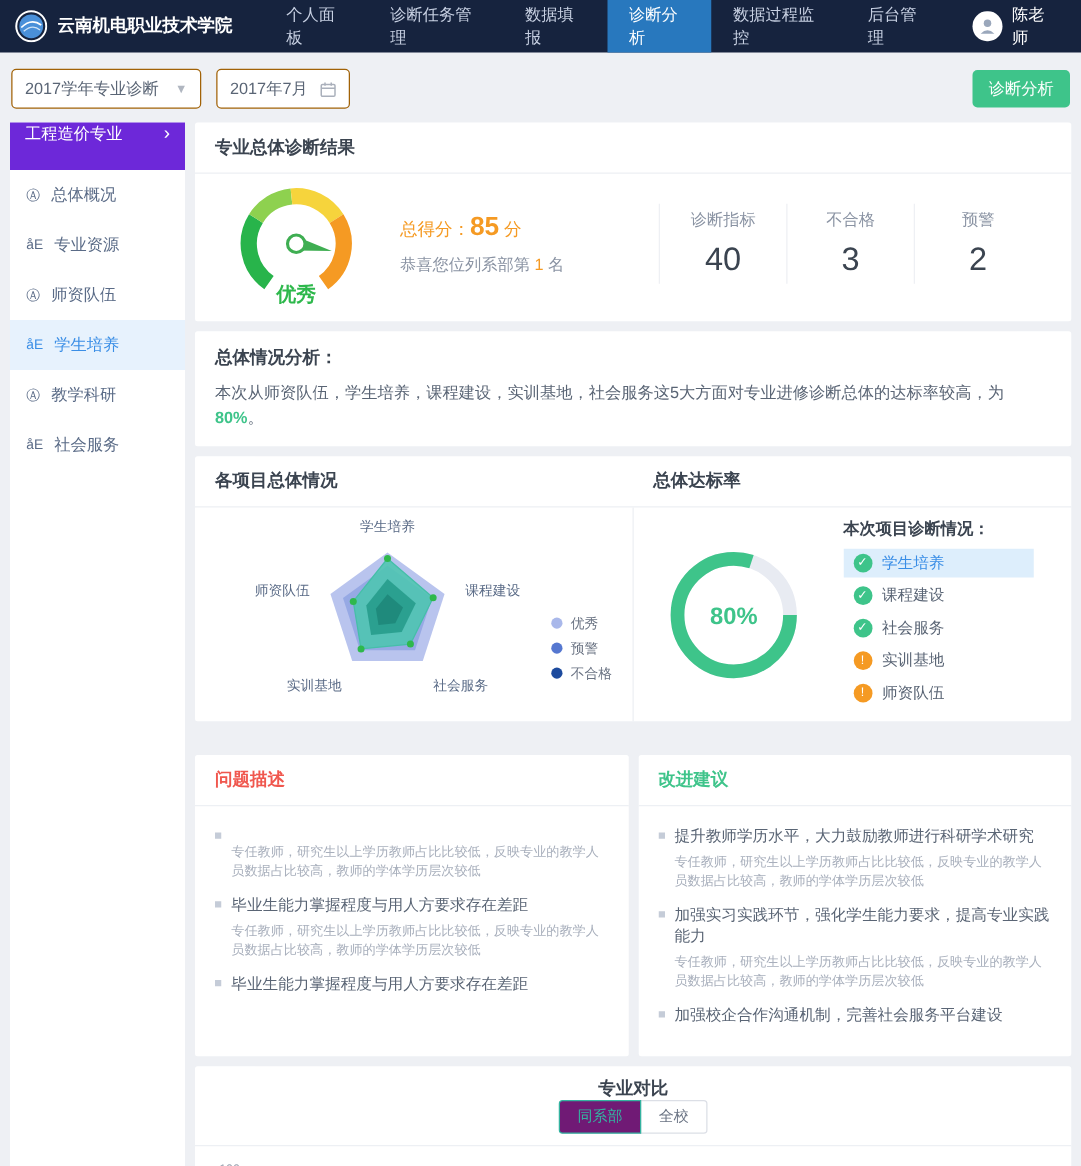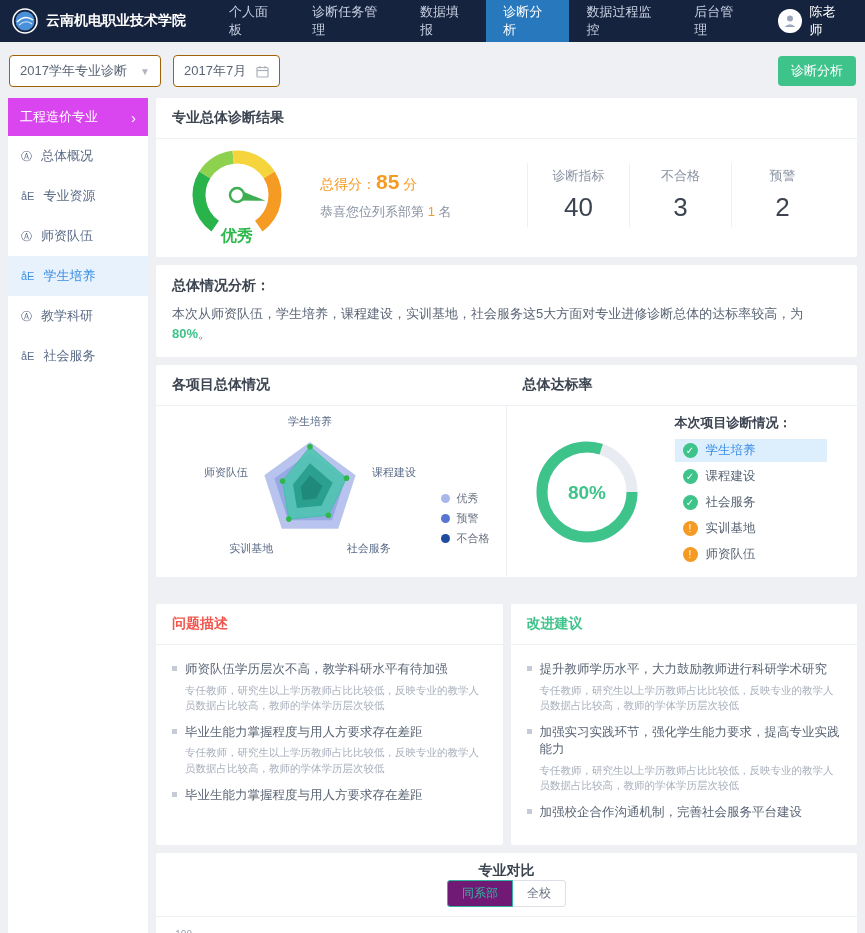--- a/index.html
+++ b/index.html
@@ -23,21 +23,21 @@
   .select, .datepicker { background: #fff; border: 1px solid #a16207; border-radius: 4px; height: 32px;
     display: flex; align-items: center; padding: 0 10px; color: #5a6575; font-size: 13px; cursor: pointer; }
   .select { width: 152px; justify-content: space-between; }
   .datepicker { gap: 10px; }
   .caret { color: #b0b6c0; font-size: 10px; }
   .analyze-btn { margin-left: auto; background: #3ec48a; color: #fff; border: none; border-radius: 4px;
     height: 30px; padding: 0 13px; font-size: 13px; cursor: pointer; }
   
   .content { display: flex; gap: 8px; padding: 0 8px; align-items: stretch; }
   .sidebar { width: 140px; background: #fff; flex-shrink: 0; }
-  .sb-header { background: #d946ef; color: #fff; height: 38px; display: flex; align-items: center;
+  .sb-header { background: #6d28d9; color: #fff; height: 38px; display: flex; 
     justify-content: space-between; padding: 0 12px; font-size: 13px; cursor: pointer; }
   .chev { font-size: 15px; }
   .sb-item { height: 40px; display: flex; align-items: center; gap: 9px; padding: 0 13px; color: #5a6b87;
     font-size: 13px; cursor: pointer; }
   .sb-item.active { background: #e7f2fd; color: #3a8ee6; }
   .sb-icon { font-size: 11px; }
   .main { flex: 1; display: flex; flex-direction: column; gap: 8px; min-width: 0; }
   .card { background: #fff; border-radius: 2px; }
   .card-title { font-weight: bold; font-size: 14px; padding: 11px 16px; border-bottom: 1px solid #edf0f4; color: #3b4450; }
   
@@ -305,21 +305,20 @@
         </div>
       </section>
 
       <div class="two-col">
         <section class="card half">
           <div class="ct red">问题描述</div>
           <div class="plist" id="problems-list">
               <div class="p-item">
                 <div class="p-title">
                   <span class="p-dot"></span>
-                  <span>师资队伍学历层次不高，教学科研水平有待加强</span>
                 </div>
                 <div class="p-sub">专任教师，研究生以上学历教师占比比较低，反映专业的教学人员数据占比较高，教师的学体学历层次较低</div>
               </div>
               <div class="p-item">
                 <div class="p-title">
                   <span class="p-dot"></span>
                   <span>毕业生能力掌握程度与用人方要求存在差距</span>
                 </div>
                 <div class="p-sub">专任教师，研究生以上学历教师占比比较低，反映专业的教学人员数据占比较高，教师的学体学历层次较低</div>
               </div>

